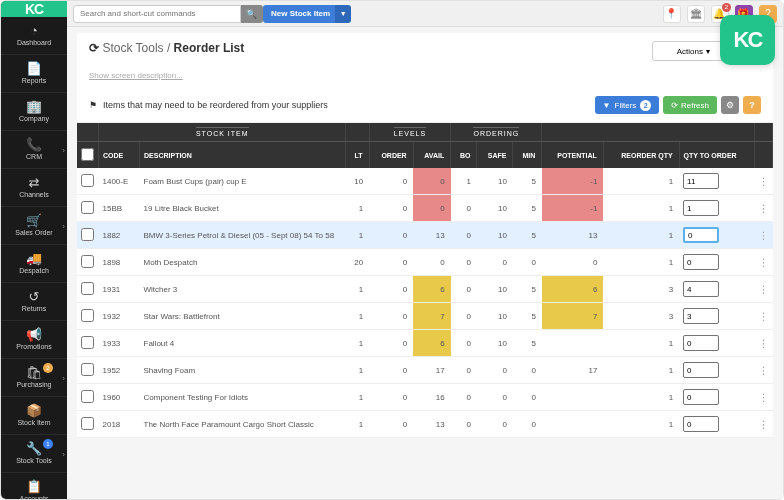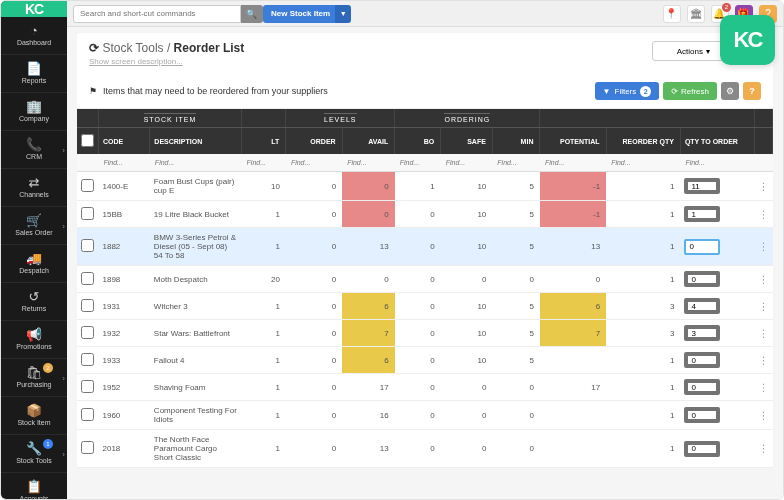--- a/index.html
+++ b/index.html
@@ -23,21 +23,21 @@
 .btn-dd{background:#2d68bb;width:16px;height:18px;border:none;border-radius:0 3px 3px 0;color:#fff;font-size:7px;cursor:pointer;margin-left:-3px}
 .top-right{display:flex;gap:6px;align-items:center}
 .top-ic{width:18px;height:18px;border:1px solid #ddd;background:#fff;border-radius:3px;display:flex;align-items:center;justify-content:center;font-size:10px;cursor:pointer;position:relative;color:#666}
 .top-ic.bell{color:#d9534f}
 .top-ic.bell::after{content:"2";position:absolute;top:-3px;right:-3px;background:#d9534f;color:#fff;border-radius:50%;width:9px;height:9px;font-size:6px;display:flex;align-items:center;justify-content:center}
 .top-ic.purple{background:#8e44ad;border-color:#8e44ad;color:#fff}
 .top-ic.help{background:#f0ad4e;border-color:#f0ad4e;color:#fff}
 .pagehdr{padding:8px 12px;display:flex;align-items:flex-start;justify-content:space-between;background:#fff;margin:6px 10px 0;border-radius:3px 3px 0 0}
 .crumb{font-size:12px;font-weight:bold;color:#333}
 .crumb .light{font-weight:normal;color:#666}
-.subdesc{font-size:8px;color:#aaa;text-decoration:underline;margin-top:2px;cursor:pointer}
+.subdesc{font-size:8px;color:#aaa;text-decoration:underline;margin-top:16px;cursor:pointer}
 .hdr-act{display:flex;gap:4px}
 .btn-actions{background:#fff;border:1px solid #ccc;border-radius:3px;height:20px;padding:0 24px;font-size:8px;cursor:pointer;display:flex;align-items:center;gap:3px}
 .btn-danger{background:#e74c3c;border:none;color:#fff;width:22px;height:20px;border-radius:3px;display:flex;align-items:center;justify-content:center;font-size:10px;cursor:pointer}
 .panel{background:#fff;margin:0 10px;border-radius:0 0 3px 3px;padding:0}
 .panelhdr{padding:8px 12px;display:flex;align-items:center;justify-content:space-between;border-bottom:1px solid #eee}
 .ph-left{display:flex;align-items:center;gap:6px;font-size:9px;color:#333}
 .ph-right{display:flex;gap:4px}
 .btn-filt{background:#3b7dd8;color:#fff;border:none;border-radius:3px;height:18px;padding:0 8px;font-size:8px;display:flex;align-items:center;gap:4px;cursor:pointer}
 .btn-filt .cnt{background:#fff;color:#3b7dd8;border-radius:50%;width:11px;height:11px;display:flex;align-items:center;justify-content:center;font-size:7px;font-weight:bold}
 .btn-refresh{background:#5cb85c;color:#fff;border:none;border-radius:3px;height:18px;padding:0 8px;font-size:8px;display:flex;align-items:center;gap:3px;cursor:pointer}
@@ -52,21 +52,21 @@
 .filtrow td{background:#f8f8f8;padding:3px;border-bottom:1px solid #ddd}
 .filtrow input{width:100%;border:none;background:transparent;font-size:7px;color:#aaa;font-style:italic;padding:2px}
 tbody tr{border-bottom:1px solid #eee}
 tbody tr.sel{background:#e3f0ff}
 tbody td{padding:5px 4px;vertical-align:middle;color:#555}
 .chk{width:18px;text-align:center}
 .chk input{cursor:pointer}
 .num{text-align:right;padding-right:6px}
 .hl-red{background:#e88989}
 .hl-yellow{background:#e8c94a}
-.qty input{width:36px;height:16px;border:4px solid #737373;border-radius:2px;font-size:8px;padding:0 3px;text-align:left}
+.qty input{width:36px;height:16px;border:1px solid #737373;border-radius:2px;font-size:8px;padding:0 3px;text-align:left}
 .qty.focus input{border:2px solid #5ab0e8;outline:none}
 .menu{width:14px;text-align:center;color:#999;cursor:pointer;font-size:10px}
 .kc-badge{position:absolute;right:8px;top:14px;width:55px;height:50px;background:#23c48c;border-radius:10px;display:flex;align-items:center;justify-content:center;color:#fff;font-size:22px;font-weight:bold;letter-spacing:-2px;z-index:10;box-shadow:0 2px 6px rgba(0,0,0,0.15)}
 </style>
 </head>
 <body>
 
 <div id="app">
   <div class="kc-badge">KC</div>
 
@@ -214,35 +214,20 @@
               <th class="num">BO</th>
               <th class="num">SAFE</th>
               <th class="num">MIN</th>
               <th class="num">POTENTIAL</th>
               <th class="num">REORDER QTY</th>
               <th>QTY TO ORDER</th>
               <th></th>
             </tr>
           </thead>
           <tbody id="tb">
-              <tr class="filtrow">
-                <td class="chk"></td>
-                <td><input placeholder="Find..." style=""></td>
-                <td><input placeholder="Find..." style=""></td>
-                <td><input placeholder="Find..." style=""></td>
-                <td><input placeholder="Find..." style=""></td>
-                <td><input placeholder="Find..." style=""></td>
-                <td><input placeholder="Find..." style=""></td>
-                <td><input placeholder="Find..." style=""></td>
-                <td><input placeholder="Find..." style=""></td>
-                <td><input placeholder="Find..." style=""></td>
-                <td><input placeholder="Find..." style=""></td>
-                <td><input placeholder="Find..." style=""></td>
-                <td></td>
-              </tr>
               <tr>
                 <td class="chk"><input type="checkbox" style=""></td>
                 <td class="">1400-E</td>
                 <td style="max-width:170px">Foam Bust Cups (pair) cup E</td>
                 <td class="num">10</td>
                 <td class="num">0</td>
                 <td class="num hl-red">0</td>
                 <td class="num">1</td>
                 <td class="num">10</td>
                 <td class="num">5</td>

